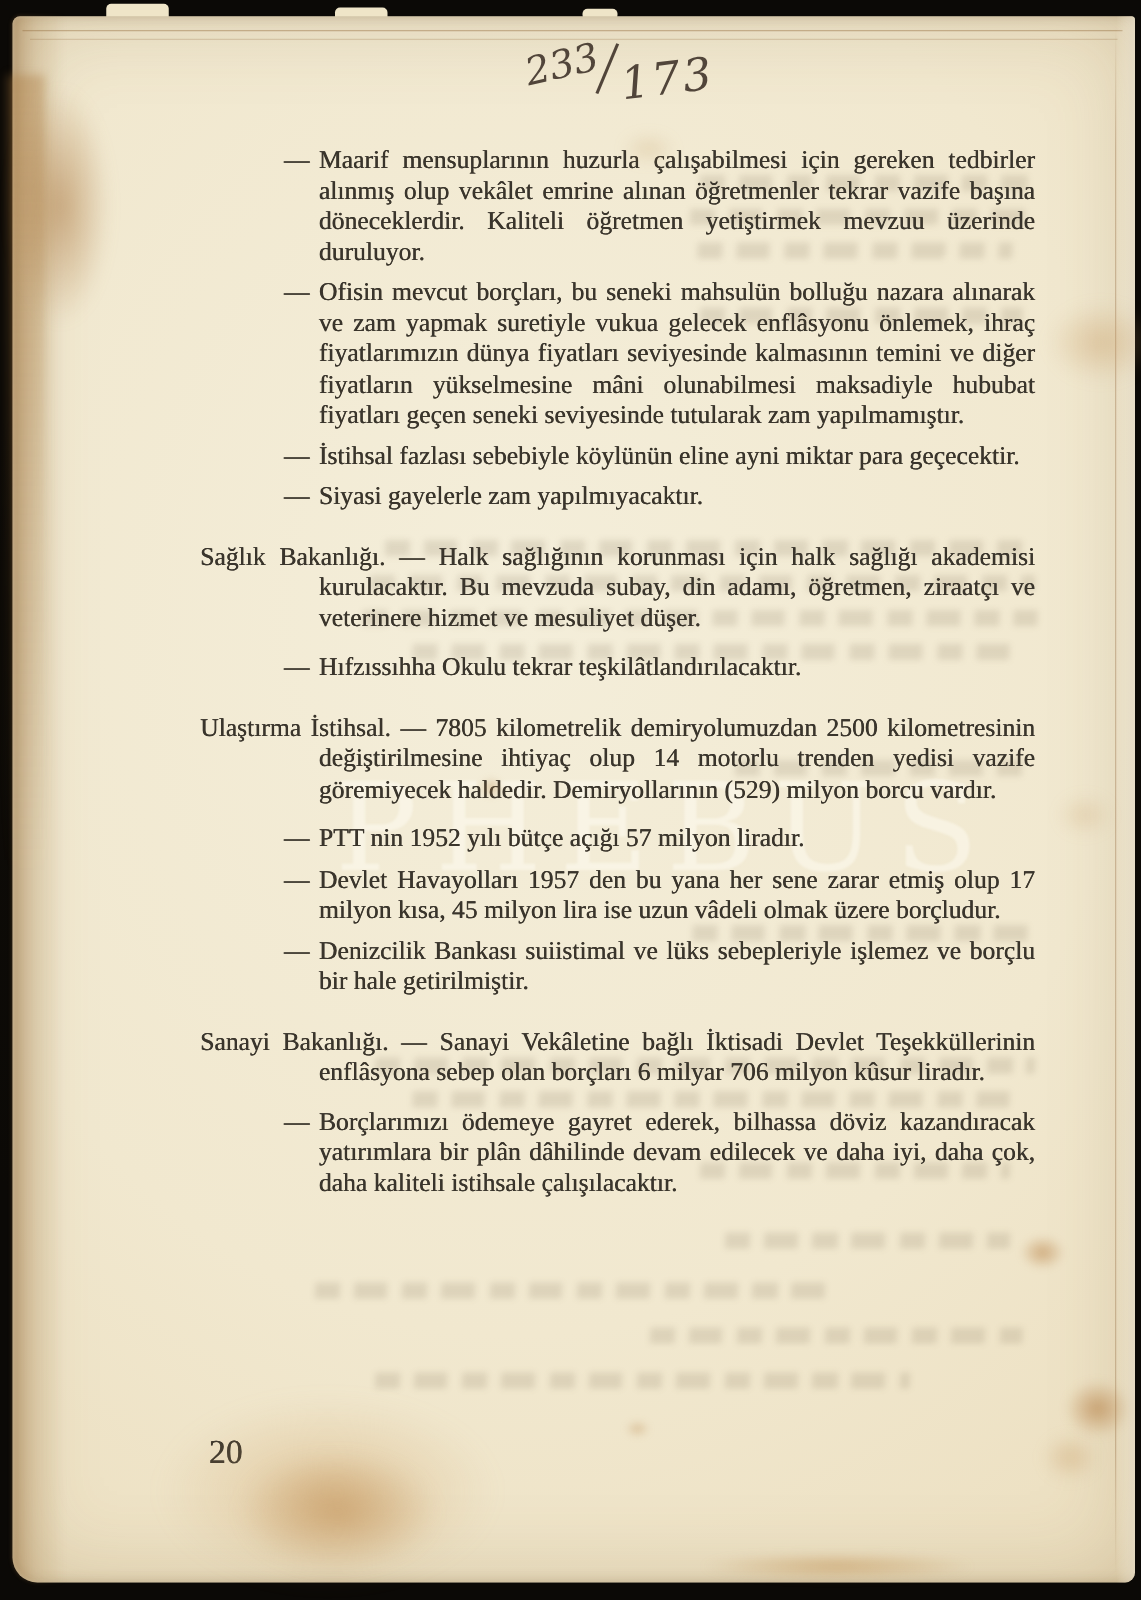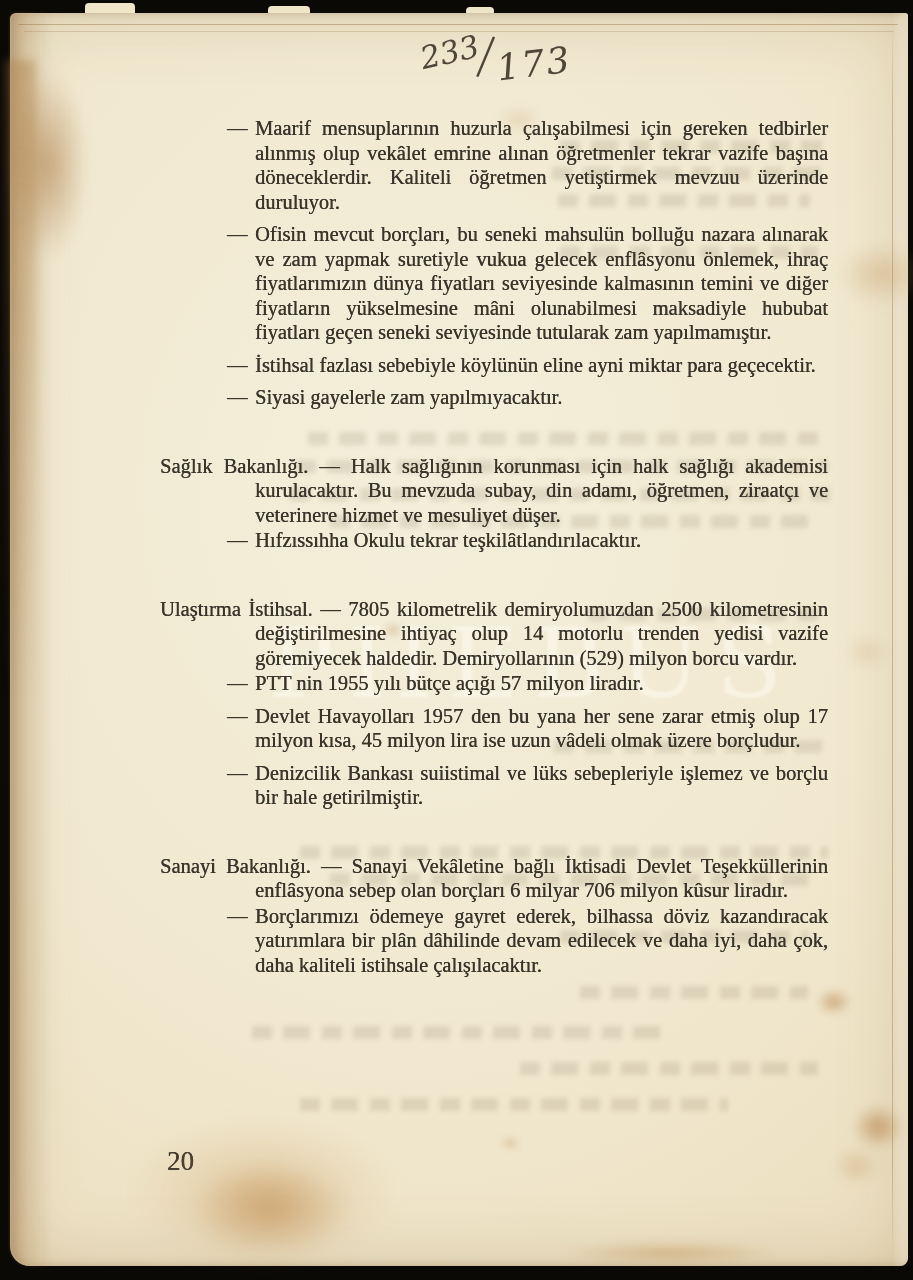--- a/index.html
+++ b/index.html
@@ -72,23 +72,23 @@
   
   .watermark{position:absolute;left:268px;top:606px;z-index:3;
     font-family:"DejaVu Serif", serif;font-size:98px;letter-spacing:14px;
     color:rgba(255,253,244,.48);filter:blur(1px);pointer-events:none;}
   
   .content{position:absolute;left:160px;top:116px;width:668px;z-index:5;
     color:#3a352c;font-size:20.5px;line-height:24.5px;text-align:justify;
     text-shadow:0.3px 0 0 currentColor;}
   .para{padding-left:95px;}
   .para.bullet{text-indent:-28px;margin-top:8px;}
-  .para.section{text-indent:-95px;margin-top:44px;}
+  .para.section{text-indent:-95px;margin-top:24px;}
   .para:first-child{margin-top:0;}
-  .section + .bullet{margin-top:1px;}
+  .section + .bullet{margin-top:15px;}
   .dash{display:inline-block;width:28px;text-indent:0;}
   
   .handwriting{position:absolute;left:420px;top:30px;z-index:7;
     font-family:"DejaVu Serif", serif;font-style:italic;color:#51453a;}
   .hw1{display:inline-block;font-size:31px;transform:rotate(-13deg);}
   .hw-slash{display:inline-block;font-size:30px;transform:scaleY(1.8) rotate(10deg) translate(2px,1px);}
   .hw2{display:inline-block;font-size:36px;transform:rotate(-7deg) translate(6px,14px);letter-spacing:2px;}
   
   .page-number{position:absolute;left:167px;top:1146px;z-index:5;
     color:#3a352c;font-size:27px;text-shadow:0.3px 0 0 currentColor;}
@@ -135,21 +135,21 @@
   </div>
 
   <div class="content">
       <div class="para bullet"><span class="dash">—</span><span>Maarif mensuplarının huzurla çalışabilmesi için gereken tedbirler alınmış olup vekâlet emrine alınan öğretmenler tekrar vazife başına döneceklerdir. Kaliteli öğretmen yetiştirmek mevzuu üzerinde duruluyor.</span></div>
       <div class="para bullet"><span class="dash">—</span><span>Ofisin mevcut borçları, bu seneki mahsulün bolluğu nazara alınarak ve zam yapmak suretiyle vukua gelecek enflâsyonu önlemek, ihraç fiyatlarımızın dünya fiyatları seviyesinde kalmasının temini ve diğer fiyatların yükselmesine mâni olunabilmesi maksadiyle hububat fiyatları geçen seneki seviyesinde tutularak zam yapılmamıştır.</span></div>
       <div class="para bullet"><span class="dash">—</span><span>İstihsal fazlası sebebiyle köylünün eline ayni miktar para geçecektir.</span></div>
       <div class="para bullet"><span class="dash">—</span><span>Siyasi gayelerle zam yapılmıyacaktır.</span></div>
       <div class="para section"><span class="heading">Sağlık Bakanlığı.</span> <span>—</span> <span>Halk sağlığının korunması için halk sağlığı akademisi kurulacaktır. Bu mevzuda subay, din adamı, öğretmen, ziraatçı ve veterinere hizmet ve mesuliyet düşer.</span></div>
       <div class="para bullet"><span class="dash">—</span><span>Hıfzıssıhha Okulu tekrar teşkilâtlandırılacaktır.</span></div>
       <div class="para section"><span class="heading">Ulaştırma İstihsal.</span> <span>—</span> <span>7805 kilometrelik demiryolumuzdan 2500 kilometresinin değiştirilmesine ihtiyaç olup 14 motorlu trenden yedisi vazife göremiyecek haldedir. Demiryollarının (529) milyon borcu vardır.</span></div>
-      <div class="para bullet"><span class="dash">—</span><span>PTT nin 1955 yılı bütçe açığı 57 milyon liradır.</span></div>
+      <div class="para bullet"><span class="dash">—</span><span>PTT nin 1952 yılı bütçe açığı 57 milyon liradır.</span></div>
       <div class="para bullet"><span class="dash">—</span><span>Devlet Havayolları 1957 den bu yana her sene zarar etmiş olup 17 milyon kısa, 45 milyon lira ise uzun vâdeli olmak üzere borçludur.</span></div>
       <div class="para bullet"><span class="dash">—</span><span>Denizcilik Bankası suiistimal ve lüks sebepleriyle işlemez ve borçlu bir hale getirilmiştir.</span></div>
       <div class="para section"><span class="heading">Sanayi Bakanlığı.</span> <span>—</span> <span>Sanayi Vekâletine bağlı İktisadi Devlet Teşekküllerinin enflâsyona sebep olan borçları 6 milyar 706 milyon kûsur liradır.</span></div>
       <div class="para bullet"><span class="dash">—</span><span>Borçlarımızı ödemeye gayret ederek, bilhassa döviz kazandıracak yatırımlara bir plân dâhilinde devam edilecek ve daha iyi, daha çok, daha kaliteli istihsale çalışılacaktır.</span></div>
     </div>
 
   <div class="page-number">20</div>
 
   <div class="stain s-tl"></div>
   <div class="stain s-lstreak"></div>

